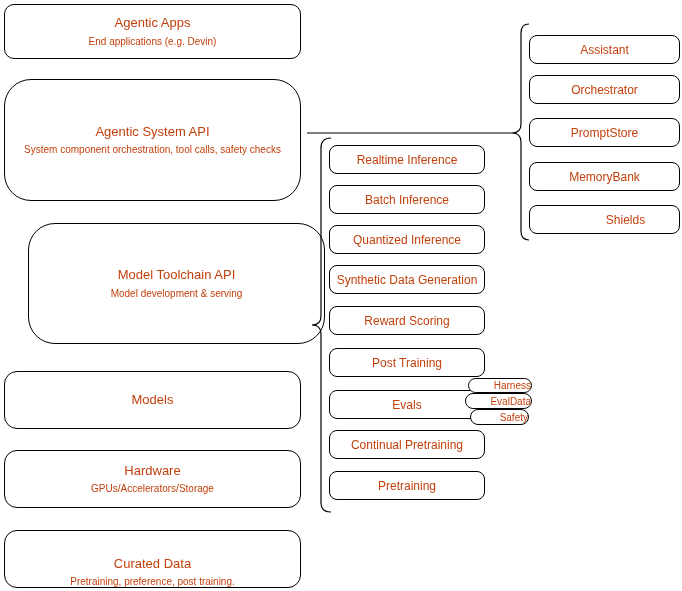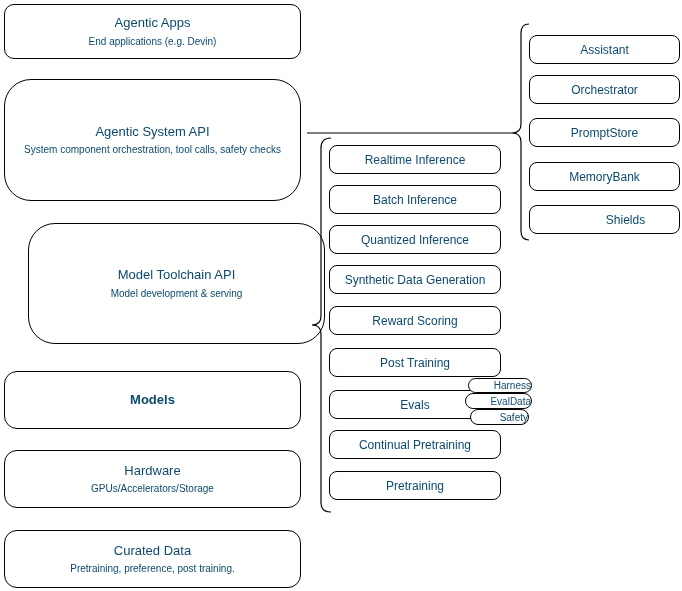--- a/index.html
+++ b/index.html
@@ -2,21 +2,21 @@
 <html><head>
 <meta charset="utf-8">
 <style>
   html, body { margin: 0; padding: 0; background: #ffffff; }
   .canvas {
     position: relative;
     width: 682px;
     height: 591px;
     background: #ffffff;
     font-family: "Liberation Sans", sans-serif;
-    color: #0c4a6e;
+    color: #c2410c;
     overflow: hidden;
   }
   .lbox {
     position: absolute;
     left: 4px;
     width: 297px;
     box-sizing: border-box;
     border: 1px solid #000000;
     background: #ffffff;
     display: flex;
@@ -24,21 +24,21 @@
     align-items: center;
     justify-content: center;
     text-align: center;
     gap: 5px;
   }
   .lbox .title { font-size: 13px; line-height: 1.1; white-space: nowrap; }
   .lbox .subtitle { font-size: 10px; line-height: 1.1; white-space: nowrap; }
   .mbox {
     position: absolute;
     left: 329px;
-    width: 172px;
+    width: 156px;
     height: 29px;
     box-sizing: border-box;
     border: 1px solid #000000;
     border-radius: 8px;
     background: #ffffff;
     display: flex;
     align-items: center;
     justify-content: center;
     font-size: 12px;
     white-space: nowrap;
@@ -100,30 +100,30 @@
   <div class="lbox" style="top:79px; height:122px; border-radius:27px;">
     <div class="title">Agentic System API</div>
     <div class="subtitle">System component orchestration, tool calls, safety checks</div>
   </div>
 
   <div class="lbox" style="top:223px; height:121px; border-radius:27px;margin-left:24px;">
     <div class="title">Model Toolchain API</div>
     <div class="subtitle">Model development &amp; serving</div>
   </div>
 
-  <div class="lbox" style="top:371px; height:58px; border-radius:13px;font-weight:bold;">
+  <div class="lbox" style="top:371px; height:58px; border-radius:13px;">
     <div class="title">Models</div>
   </div>
 
   <div class="lbox" style="top:450px; height:58px; border-radius:13px;">
     <div class="title">Hardware</div>
     <div class="subtitle">GPUs/Accelerators/Storage</div>
   </div>
 
-  <div class="lbox" style="top:530px; height:58px; border-radius:13px;">
+  <div class="lbox" style="top:530px; height:58px; border-radius:13px;justify-content:flex-end;">
     <div class="title">Curated Data</div>
     <div class="subtitle">Pretraining, preference, post training.</div>
   </div>
 
   <div class="mbox" style="top:145px;">
     <span>Realtime Inference</span>
   </div>
   <div class="mbox" style="top:185px;">
     <span>Batch Inference</span>
   </div>

